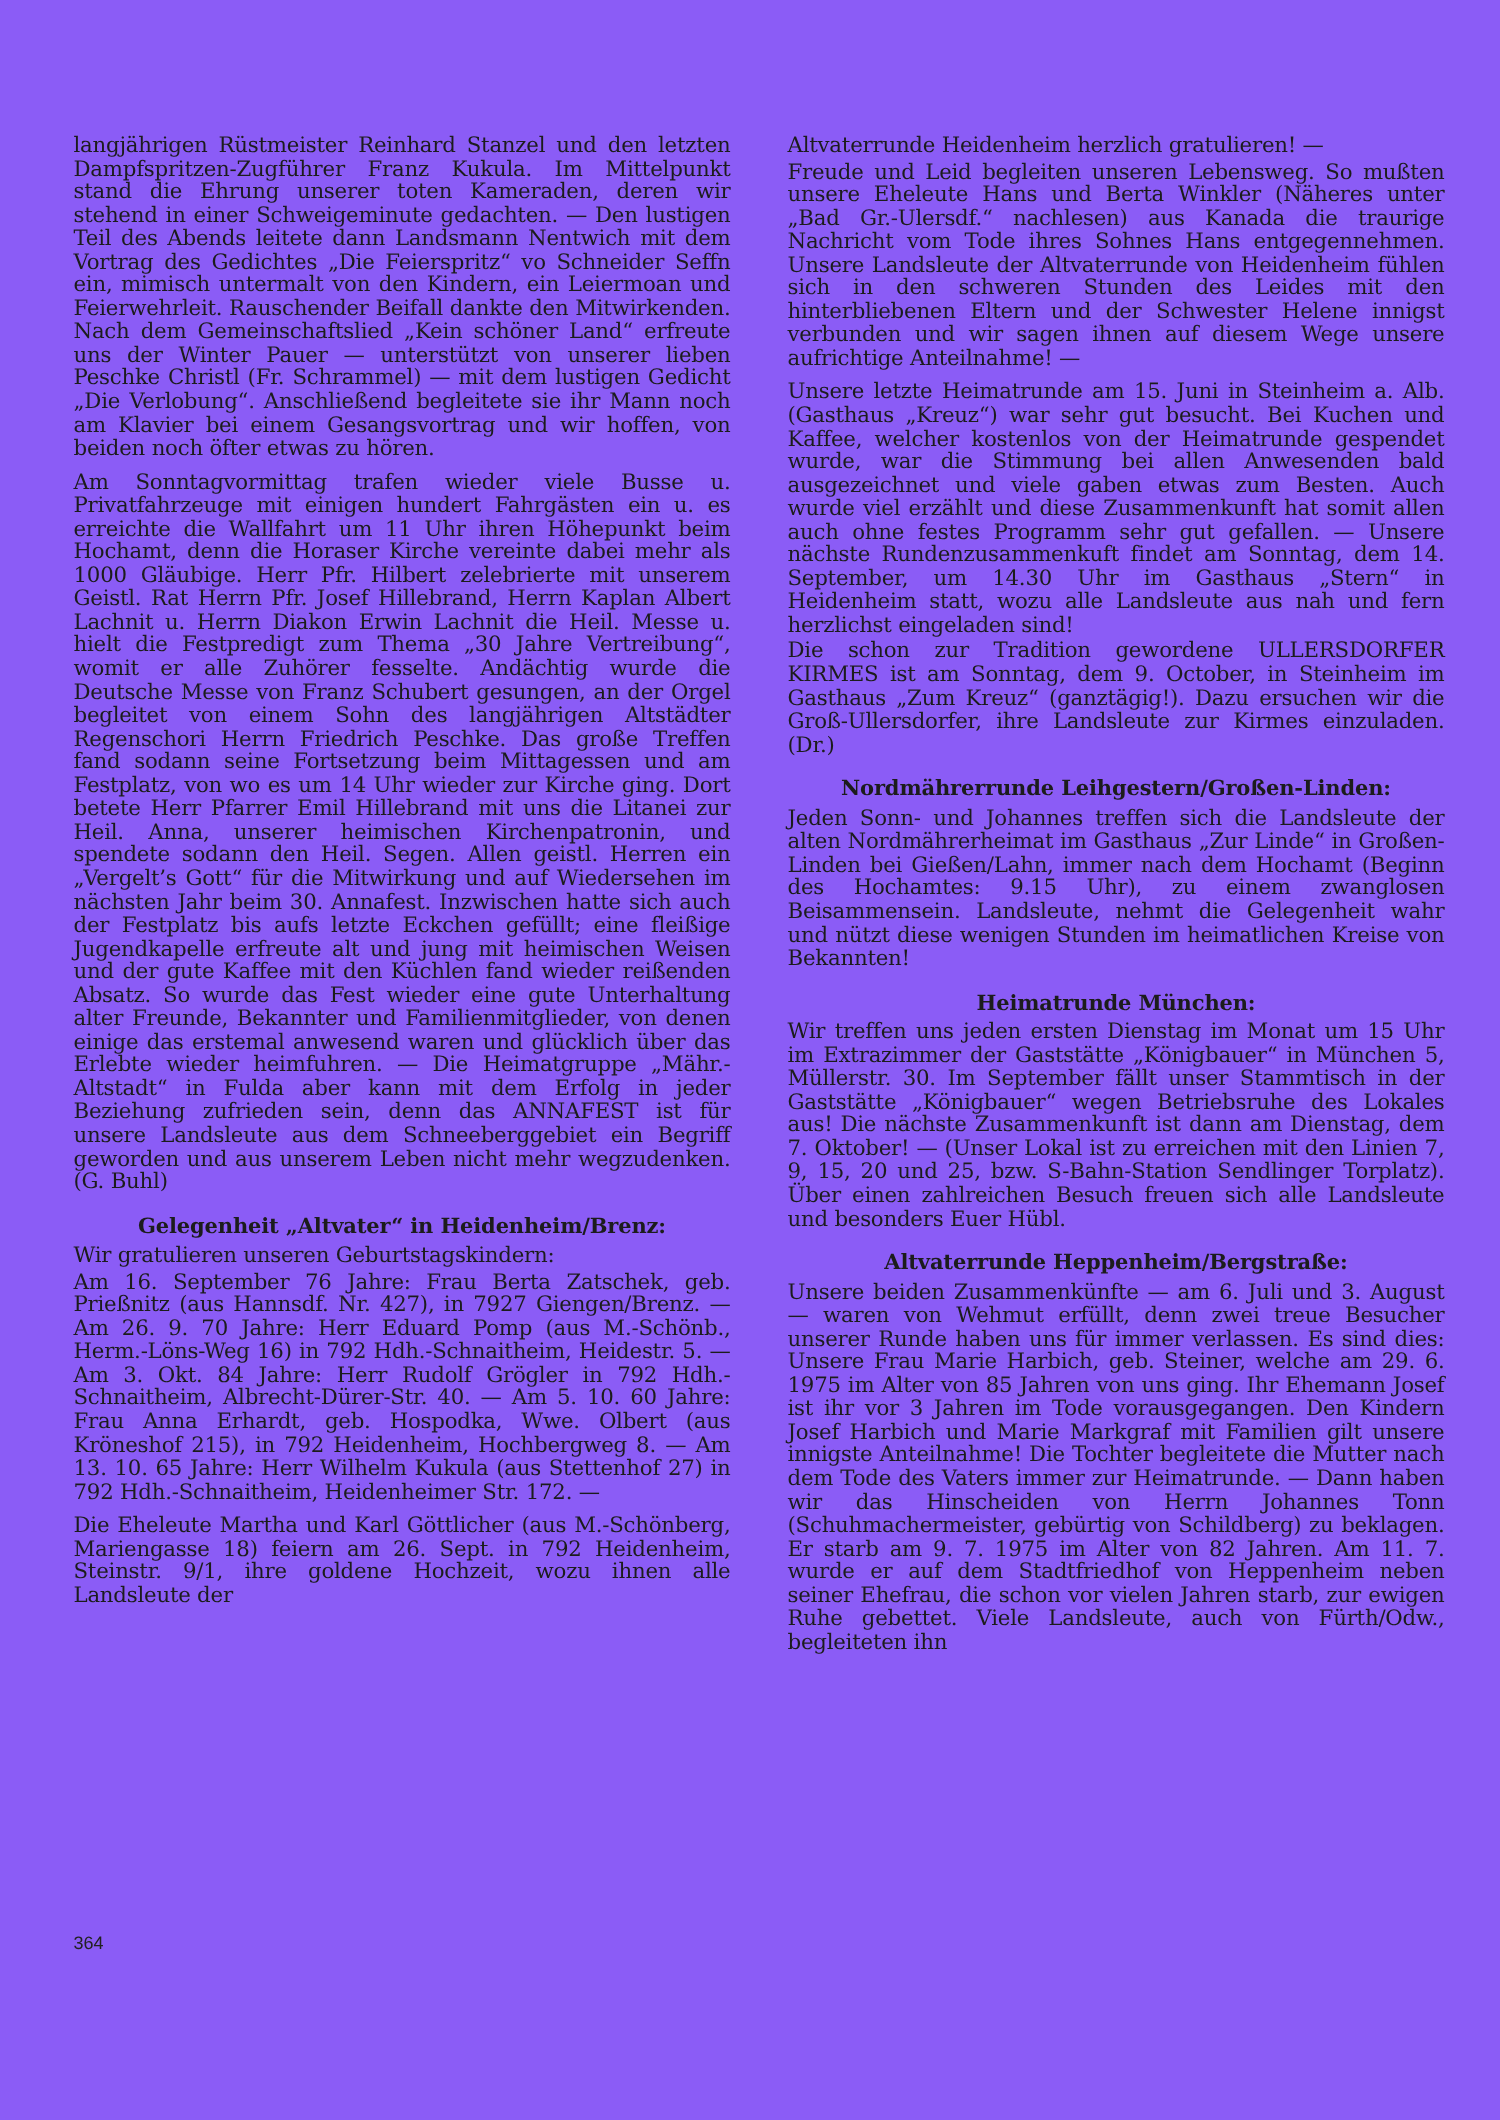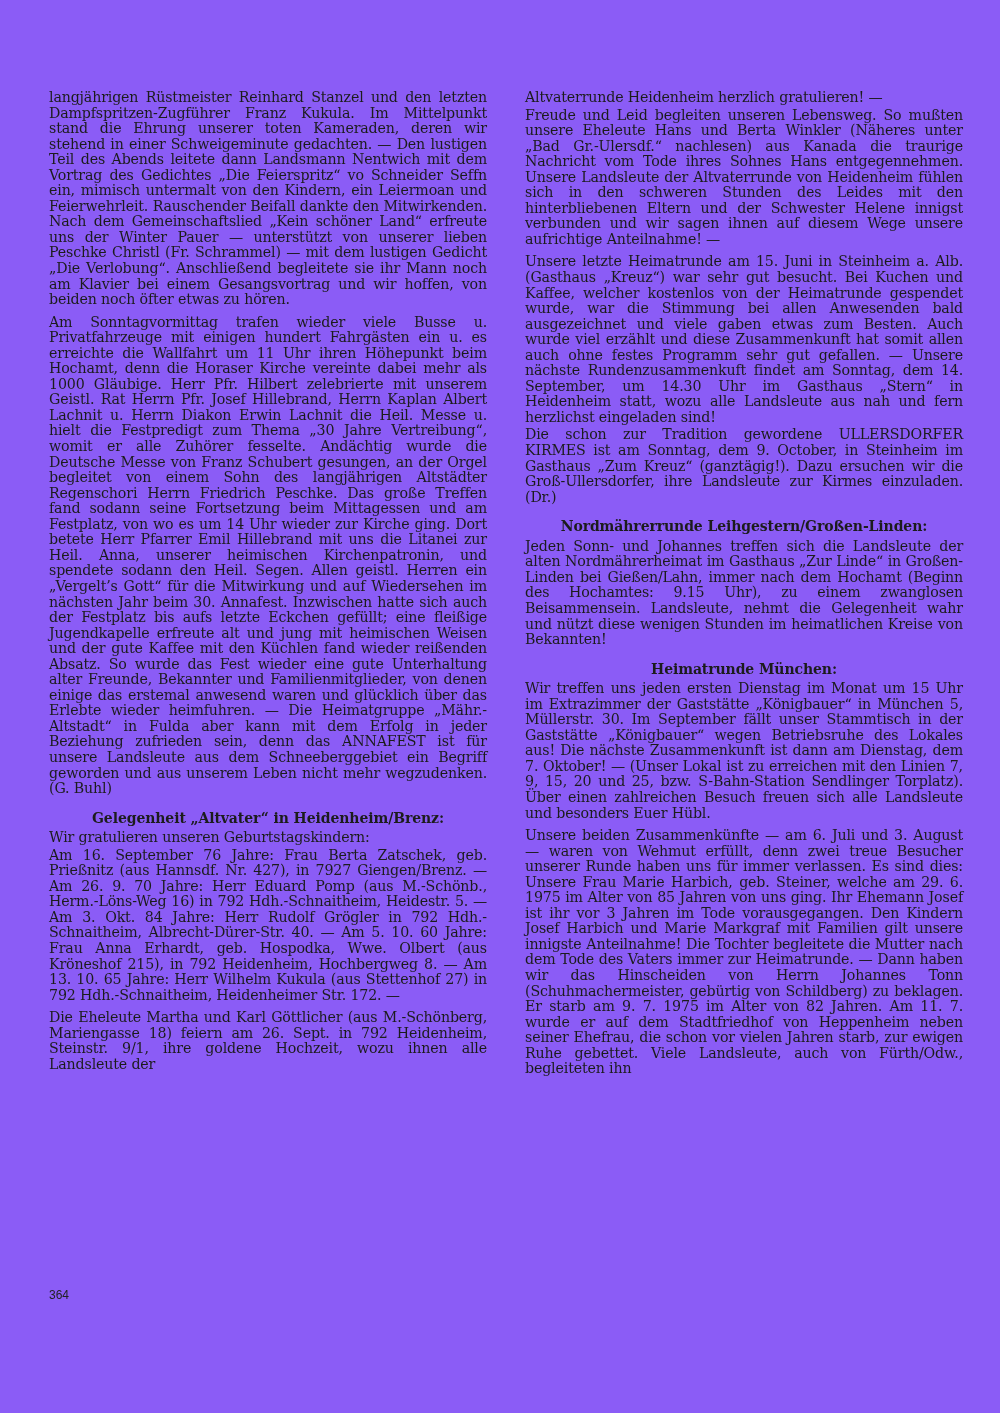--- a/index.html
+++ b/index.html
@@ -66,20 +66,21 @@
     </div>
 
     <div>
       <div class="heading">Heimatrunde München:</div>
       <p class="para">
         <span>Wir treffen uns </span><b>jeden ersten Dienstag im Monat</b><span> um 15 Uhr im Extrazimmer der Gaststätte „Königbauer“ in München 5, Müllerstr. 30. Im </span><b>September</b><span> fällt unser Stammtisch in der Gaststätte „Königbauer“ wegen Betriebsruhe des Lokales aus! Die nächste Zusammenkunft ist dann am Dienstag, dem </span><b>7. Oktober!</b><span> — (Unser Lokal ist zu erreichen mit den Linien 7, 9, 15, 20 und 25, bzw. S-Bahn-Station Sendlinger Torplatz). Über einen zahlreichen Besuch freuen sich alle Landsleute und besonders Euer Hübl.</span>
       </p>
     </div>
 
     <div>
+      <div class="heading">Altvaterrunde Heppenheim/Bergstraße:</div>
       <p class="para">
         <span>Unsere beiden Zusammenkünfte — am 6. Juli und 3. August — waren von Wehmut erfüllt, denn zwei treue Besucher unserer Runde haben uns für immer verlassen. Es sind dies: Unsere Frau Marie </span><b>Harbich,</b><span> geb. Steiner, welche am 29. 6. 1975 im Alter von 85 Jahren von uns ging. Ihr Ehemann Josef ist ihr vor 3 Jahren im Tode vorausgegangen. Den Kindern Josef Harbich und Marie Markgraf mit Familien gilt unsere innigste Anteilnahme! Die Tochter begleitete die Mutter nach dem Tode des Vaters immer zur Heimatrunde. — Dann haben wir das Hinscheiden von Herrn Johannes </span><b>Tonn</b><span> (Schuhmachermeister, gebürtig von Schildberg) zu beklagen. Er starb am 9. 7. 1975 im Alter von 82 Jahren. Am 11. 7. wurde er auf dem Stadtfriedhof von Heppenheim neben seiner Ehefrau, die schon vor vielen Jahren starb, zur ewigen Ruhe gebettet. Viele Landsleute, auch von Fürth/Odw., begleiteten ihn</span>
       </p>
     </div>
   </div>
 
   <div class="page-number">364</div>
 </div>
 
 </body></html>

